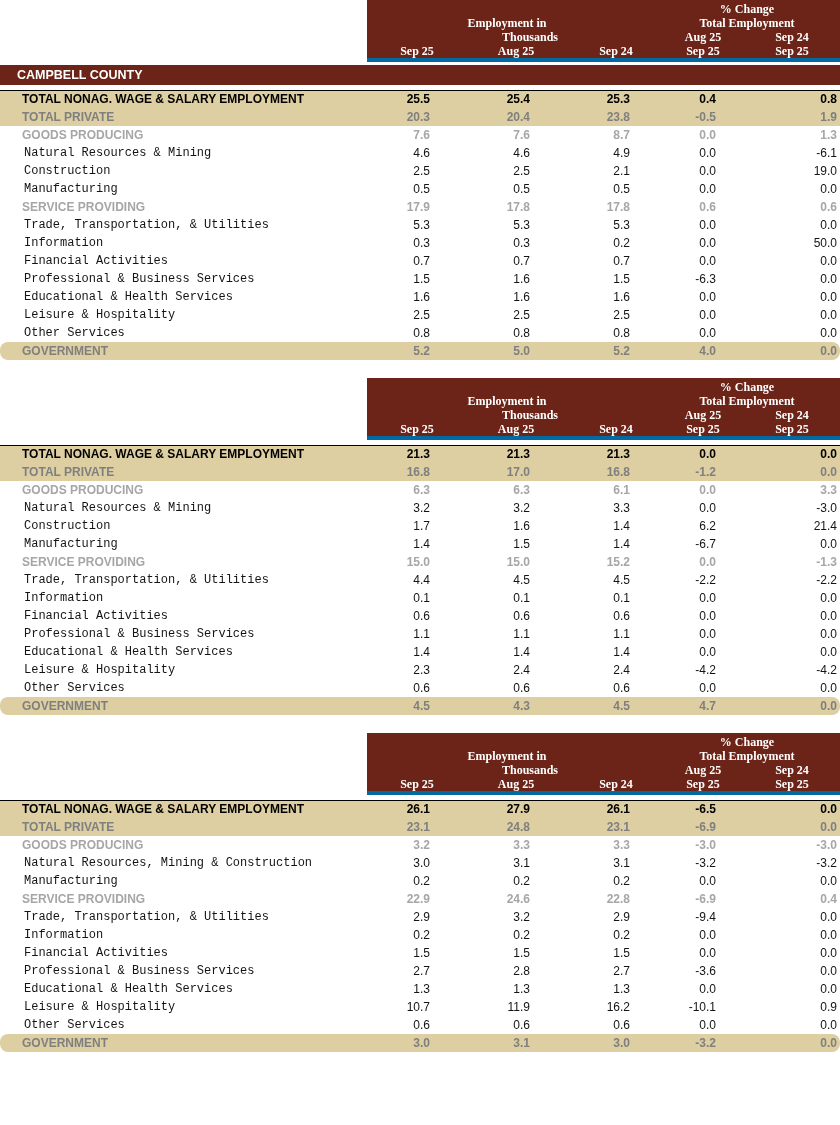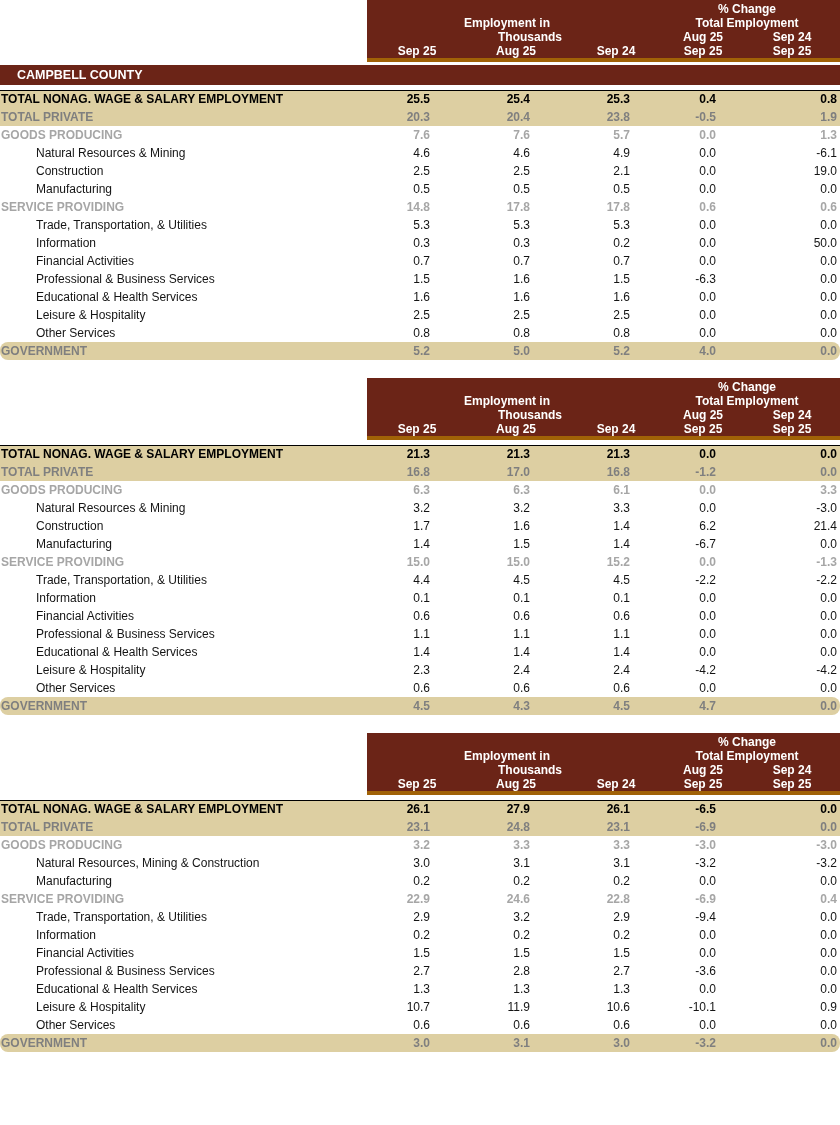--- a/index.html
+++ b/index.html
@@ -13,21 +13,21 @@
     width:840px;height:1125px;background:#fff;
     font-family:"Liberation Sans",sans-serif;
     -webkit-font-smoothing:antialiased;
   }
   .page{position:relative;width:840px;height:1125px;overflow:hidden;background:#fff;}
   .section{margin:0 0 18px 0;}
 
   
   .col-header{
     position:relative;margin-left:367px;width:473px;height:58px;
-    background:var(--dark);border-bottom:4px solid #a16207;box-sizing:content-box;
+    background:var(--dark);border-bottom:4px solid #0369a1;box-sizing:content-box;font-family:Liberation Serif, serif;
   }
   .hl{
     position:absolute;transform:translateX(-50%);
     color:#fff;font-weight:bold;font-size:12px;line-height:14px;white-space:nowrap;
   }
   .p-pct1{left:380px;top:2px;}
   .p-emp1{left:140px;top:16px;}
   .p-pct2{left:380px;top:16px;}
   .p-emp2{left:163px;top:30px;}
   .p-c4t{left:336px;top:30px;}
@@ -46,22 +46,22 @@
   }
 
   
   .rows{margin-top:5px;}
   .row{
     display:grid;grid-template-columns:367px 66px 100px 100px 86px 121px;
     height:18px;line-height:18px;font-size:12px;box-sizing:border-box;
   }
   .cell{overflow:hidden;}
   .cell.num{text-align:right;padding-right:3px;}
-  .cell.label{padding-left:1px;white-space:nowrap;}
-  .row.industry .cell.label{padding-left:36px;}
+  .cell.label{padding-left:22px;white-space:nowrap;}
+  .row.industry .cell.label{padding-left:24px;font-family:Liberation Mono, monospace;}
   .row.total{background:var(--tan);font-weight:bold;color:#000;border-top:1px solid #000;line-height:17px;}
   .row.private{background:var(--tan);font-weight:bold;color:var(--gray-mid);}
   .row.group{background:#fff;font-weight:bold;color:var(--gray-light);}
   .row.industry{background:#fff;color:#141414;}
   .row.government{background:var(--tan);font-weight:bold;color:var(--gray-mid);border-radius:8px;}
 </style>
 </head>
 <body>
 
 <div class="page">
@@ -94,21 +94,21 @@
           <div class="cell num">20.3</div>
           <div class="cell num">20.4</div>
           <div class="cell num">23.8</div>
           <div class="cell num">-0.5</div>
           <div class="cell num">1.9</div>
         </div>
         <div class="row group">
           <div class="cell label">GOODS PRODUCING</div>
           <div class="cell num">7.6</div>
           <div class="cell num">7.6</div>
-          <div class="cell num">5.7</div>
+          <div class="cell num">8.7</div>
           <div class="cell num">0.0</div>
           <div class="cell num">1.3</div>
         </div>
         <div class="row industry">
           <div class="cell label">Natural Resources &amp; Mining</div>
           <div class="cell num">4.6</div>
           <div class="cell num">4.6</div>
           <div class="cell num">4.9</div>
           <div class="cell num">0.0</div>
           <div class="cell num">-6.1</div>
@@ -124,21 +124,21 @@
         <div class="row industry">
           <div class="cell label">Manufacturing</div>
           <div class="cell num">0.5</div>
           <div class="cell num">0.5</div>
           <div class="cell num">0.5</div>
           <div class="cell num">0.0</div>
           <div class="cell num">0.0</div>
         </div>
         <div class="row group">
           <div class="cell label">SERVICE PROVIDING</div>
-          <div class="cell num">14.8</div>
+          <div class="cell num">17.9</div>
           <div class="cell num">17.8</div>
           <div class="cell num">17.8</div>
           <div class="cell num">0.6</div>
           <div class="cell num">0.6</div>
         </div>
         <div class="row industry">
           <div class="cell label">Trade, Transportation, &amp; Utilities</div>
           <div class="cell num">5.3</div>
           <div class="cell num">5.3</div>
           <div class="cell num">5.3</div>
@@ -440,21 +440,21 @@
           <div class="cell num">1.3</div>
           <div class="cell num">1.3</div>
           <div class="cell num">1.3</div>
           <div class="cell num">0.0</div>
           <div class="cell num">0.0</div>
         </div>
         <div class="row industry">
           <div class="cell label">Leisure &amp; Hospitality</div>
           <div class="cell num">10.7</div>
           <div class="cell num">11.9</div>
-          <div class="cell num">10.6</div>
+          <div class="cell num">16.2</div>
           <div class="cell num">-10.1</div>
           <div class="cell num">0.9</div>
         </div>
         <div class="row industry">
           <div class="cell label">Other Services</div>
           <div class="cell num">0.6</div>
           <div class="cell num">0.6</div>
           <div class="cell num">0.6</div>
           <div class="cell num">0.0</div>
           <div class="cell num">0.0</div>

